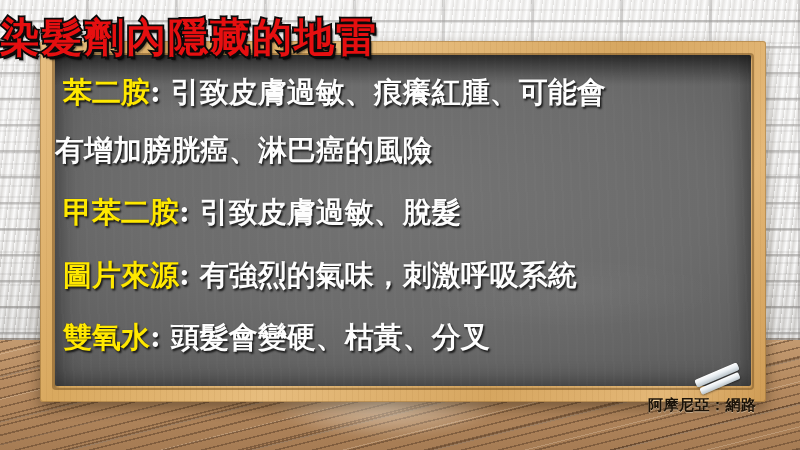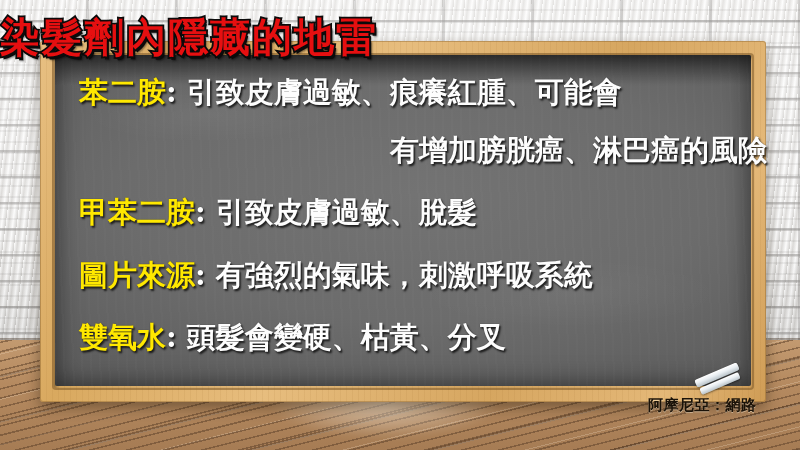--- a/index.html
+++ b/index.html
@@ -153,25 +153,25 @@
       3px 4px 2px rgba(0,0,0,.45);
     white-space:nowrap;
   }
 
   .lines{
     position:absolute;left:55px;top:55px;width:696px;height:331px;
     font-family:"DejaVu Serif","Liberation Serif",serif;
     font-weight:bold;
   }
   .line{
-    position:absolute;left:16px;width:696px;
+    position:absolute;left:0;width:696px;
     font-size:29px;line-height:34px;white-space:nowrap;
     text-shadow:1.5px 2px 2px rgba(0,0,0,.75), 0 0 1px rgba(0,0,0,.6);
   }
-  .line.indent{text-align:right;}
+  .line.indent{text-align:left;}
   .line.flush{padding-left:8px;}
   .l1{top:20px;}
   .l2{top:78px;}
   .l3{top:140px;}
   .l4{top:203px;}
   .l5{top:265px;}
   .term{color:#ffe800;}
   .desc{color:#fdfdfd;}
 
   

